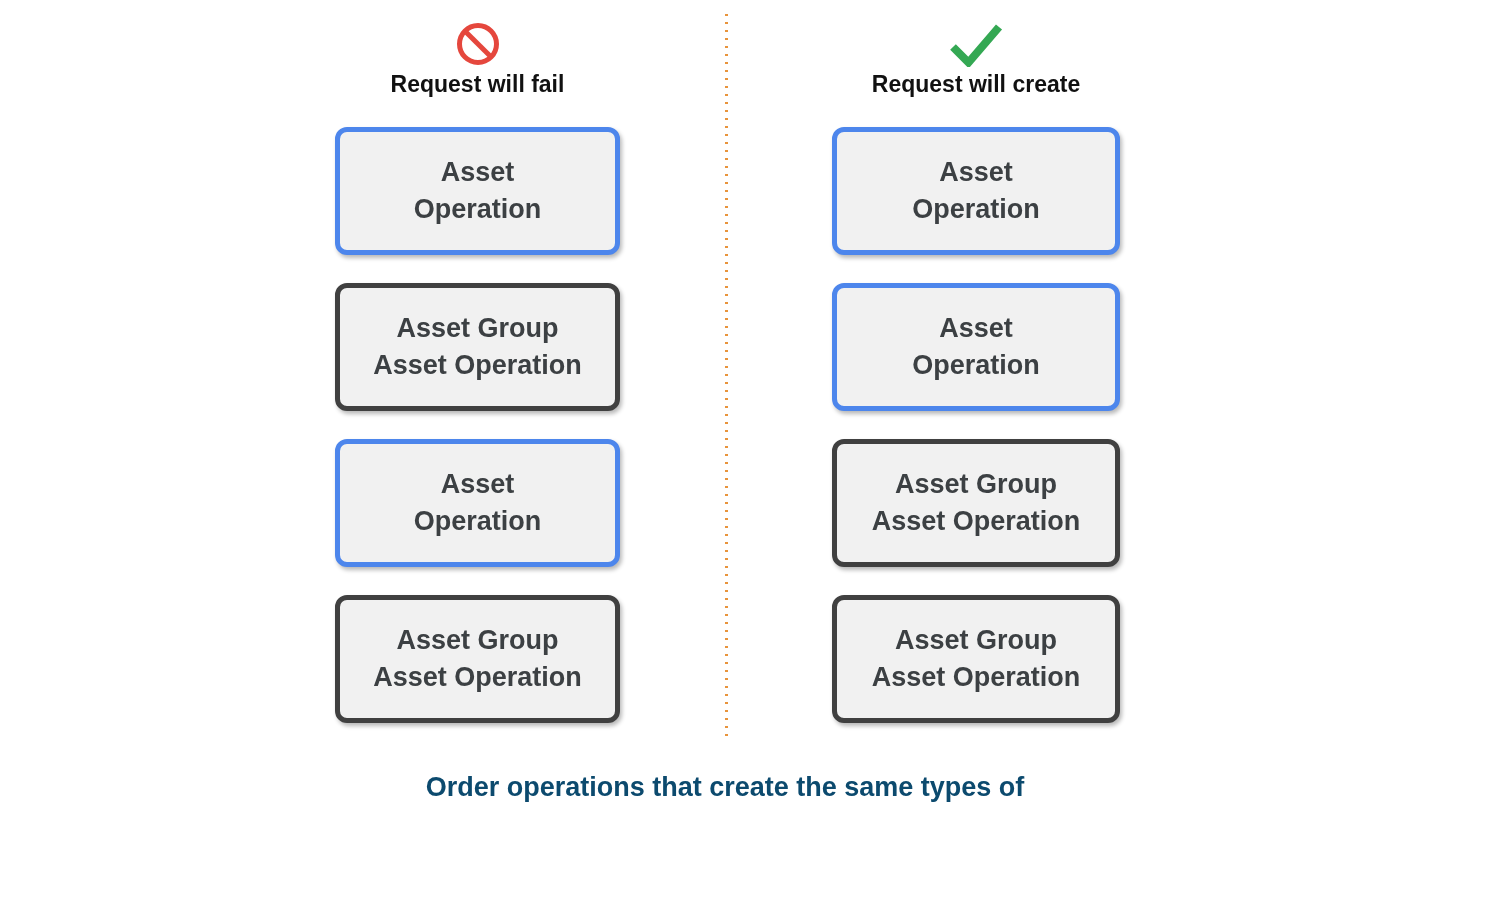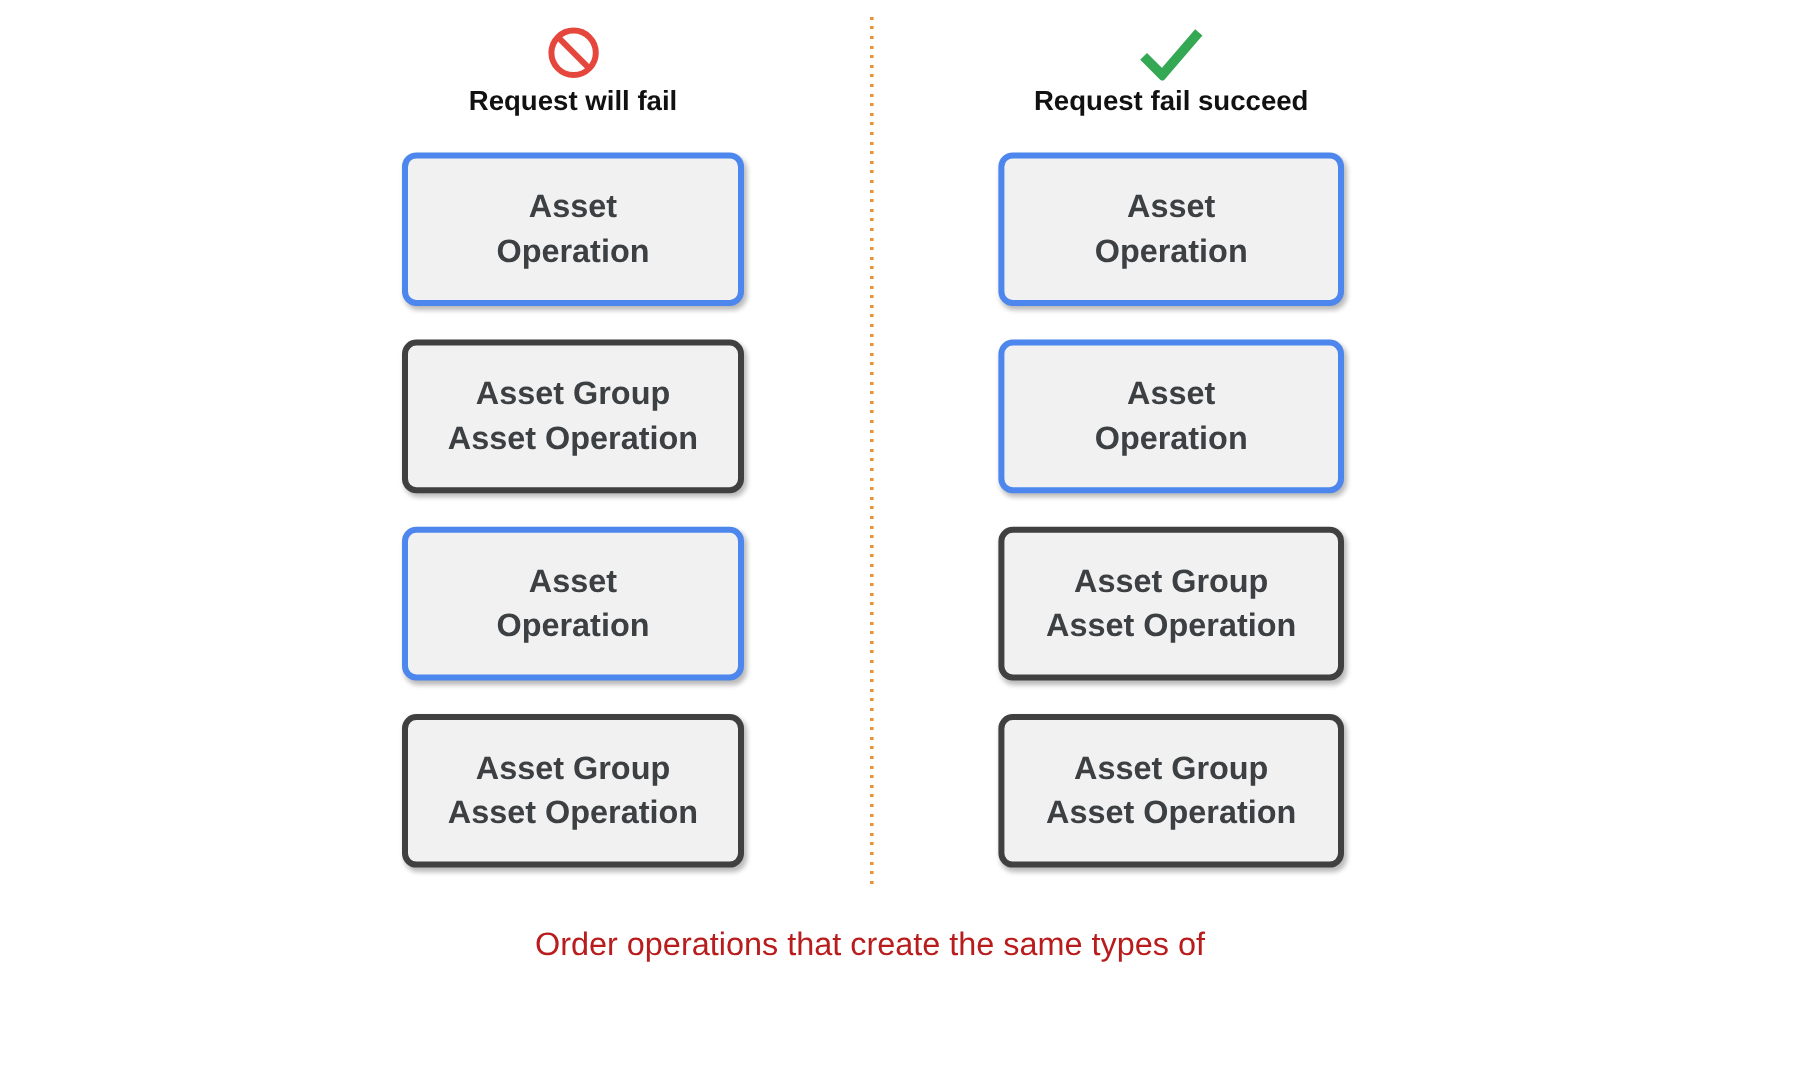--- a/index.html
+++ b/index.html
@@ -67,22 +67,22 @@
   .box-blue   { border: 5px solid #4d86ec; align-items: center; }
   .box-orange { border: 5px solid #404040; }
   .caption {
     position: absolute;
     top: 768px;
     left: 0;
     width: 1450px;
     margin: 0;
     text-align: center;
     font-size: 27px;
-    font-weight: 400;
-    color: #b91c1c;
+    font-weight: 700;
+    color: #0c4a6e;
     line-height: 38px;
   }
 </style>
 </head>
 <body>
 
 <div class="canvas">
 
   <div class="divider"></div>
 
@@ -112,21 +112,21 @@
       <span class="box-line">Asset Operation</span>
     </div>
   </section>
 
   <section class="column col-succeed">
     <div class="icon-wrap">
       <svg width="58" height="46" viewBox="0 0 58 46" aria-hidden="true">
         <polyline points="6,26 21.5,41.5 52,6" fill="none" stroke="#34a853" stroke-width="8" stroke-linecap="butt" stroke-linejoin="miter"></polyline>
       </svg>
     </div>
-    <h2 class="col-title">Request fail succeed</h2>
+    <h2 class="col-title">Request will create</h2>
 
     <div class="box box-blue">
       <span class="box-line">Asset</span>
       <span class="box-line">Operation</span>
     </div>
     <div class="box box-blue">
       <span class="box-line">Asset</span>
       <span class="box-line">Operation</span>
     </div>
     <div class="box box-orange">

